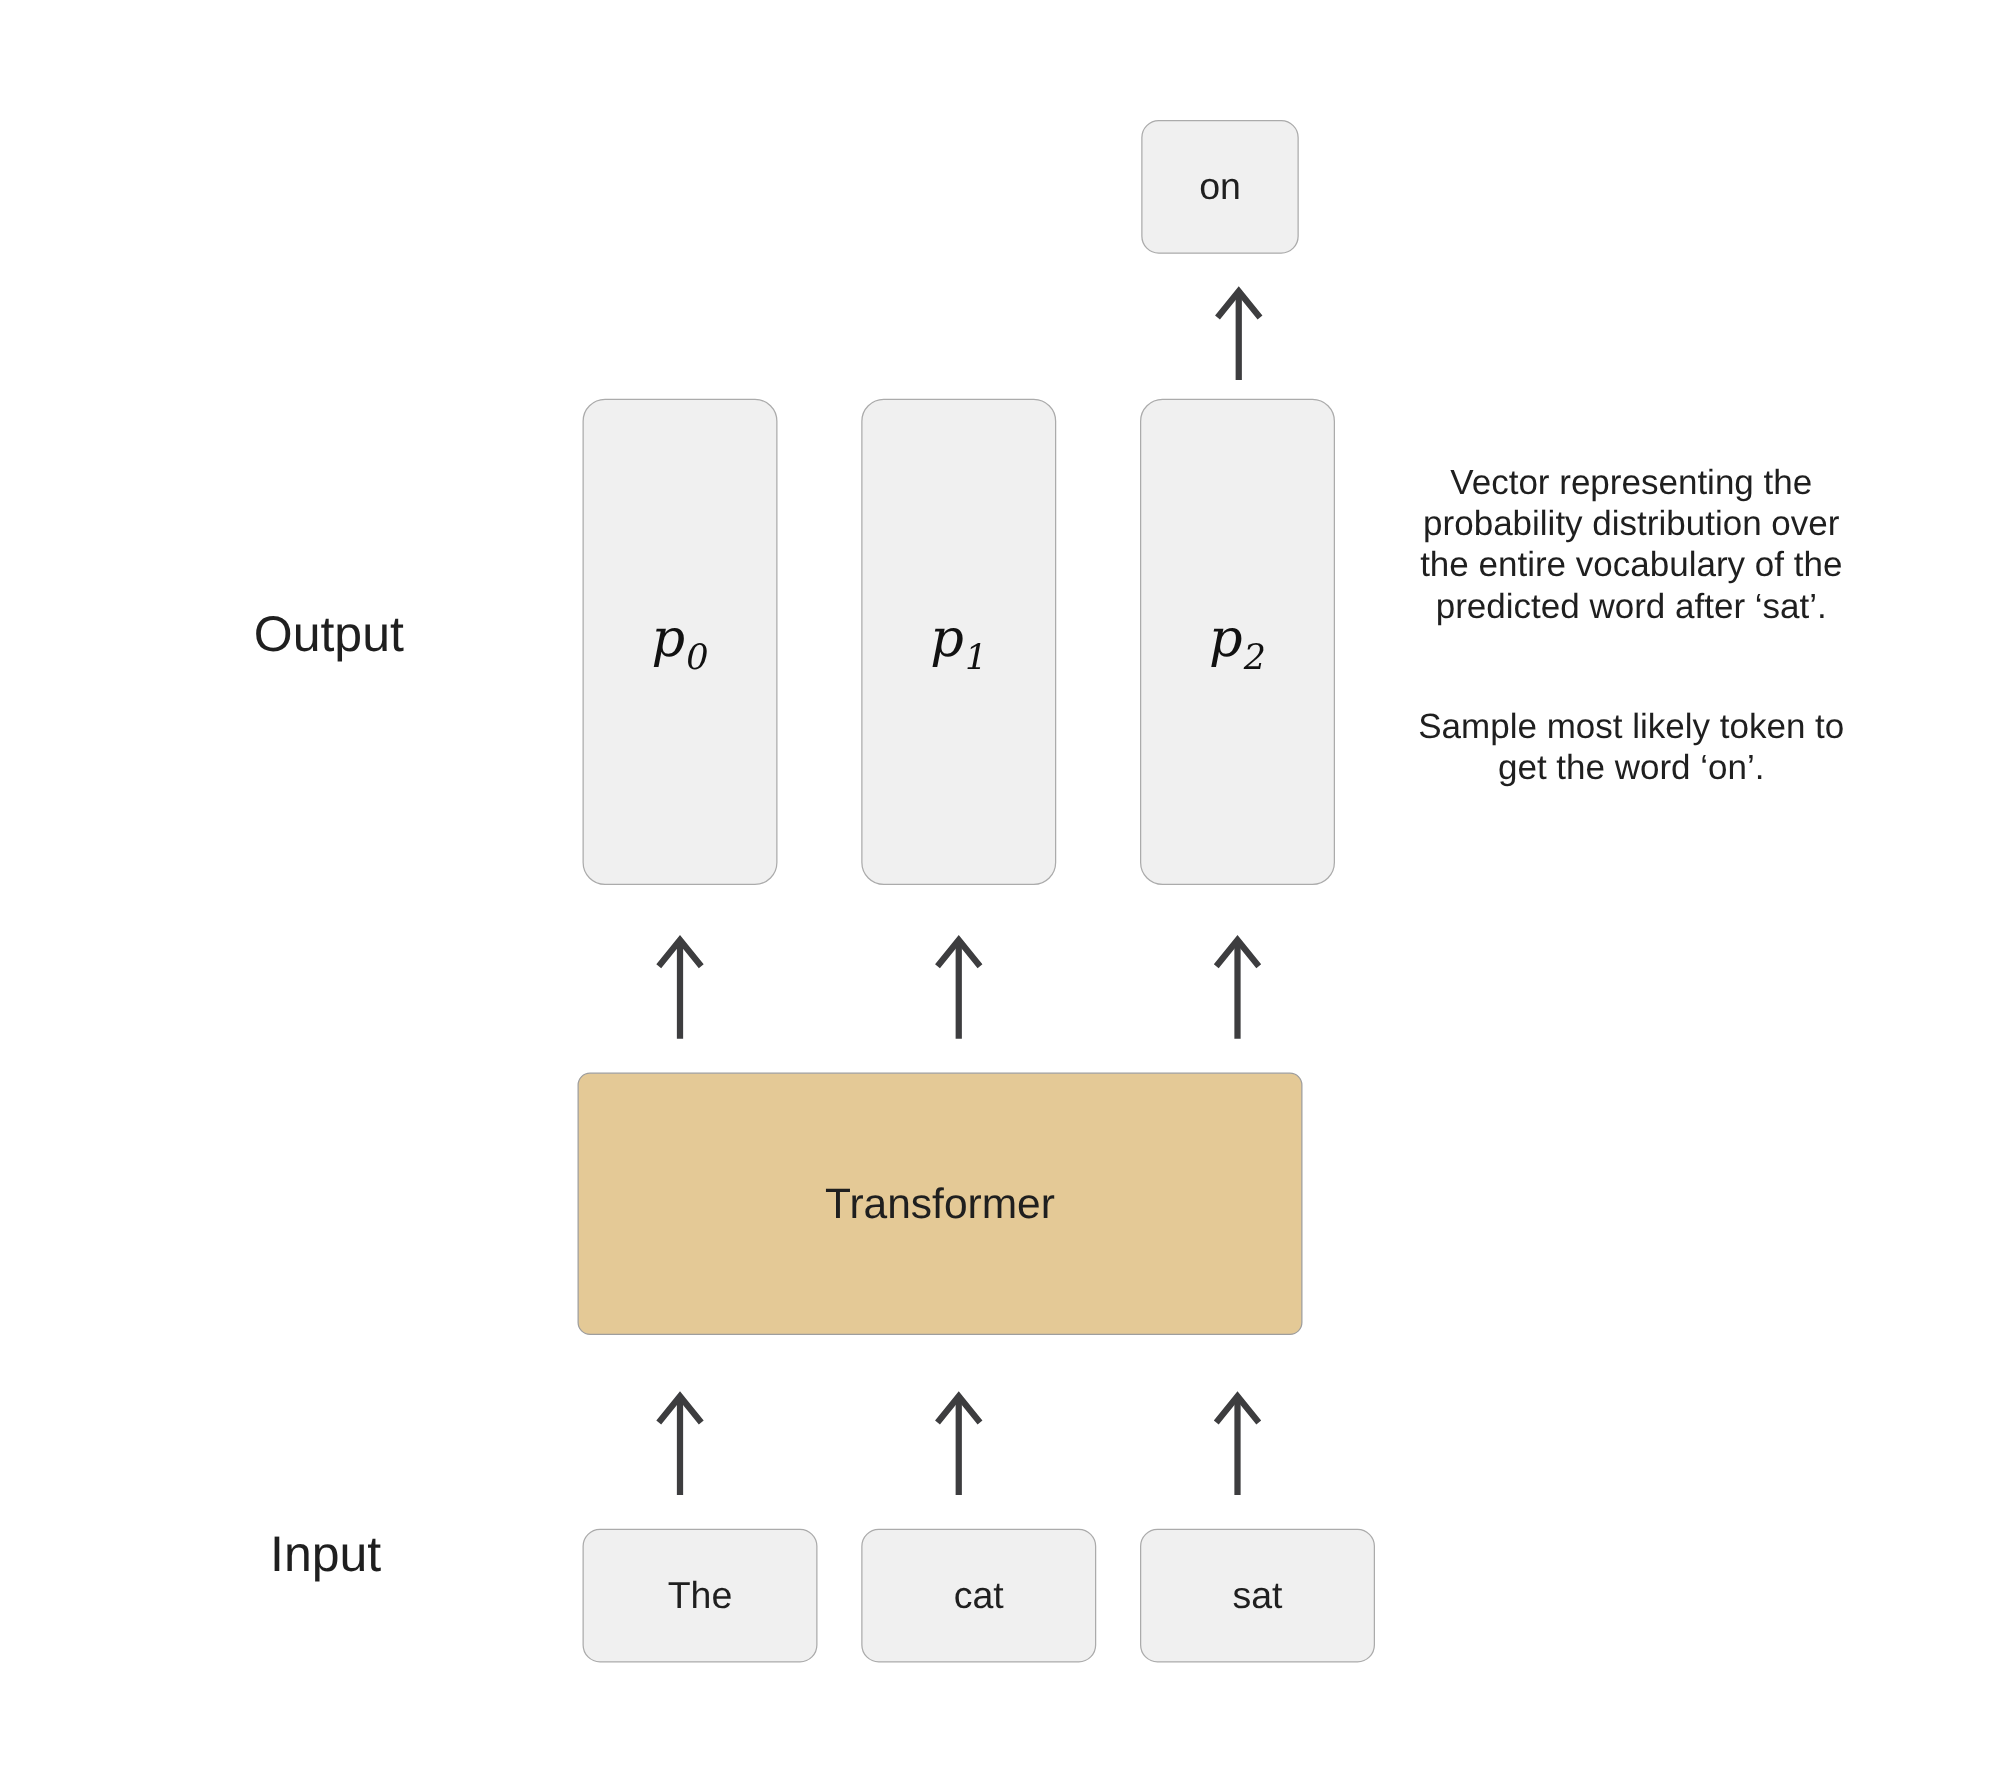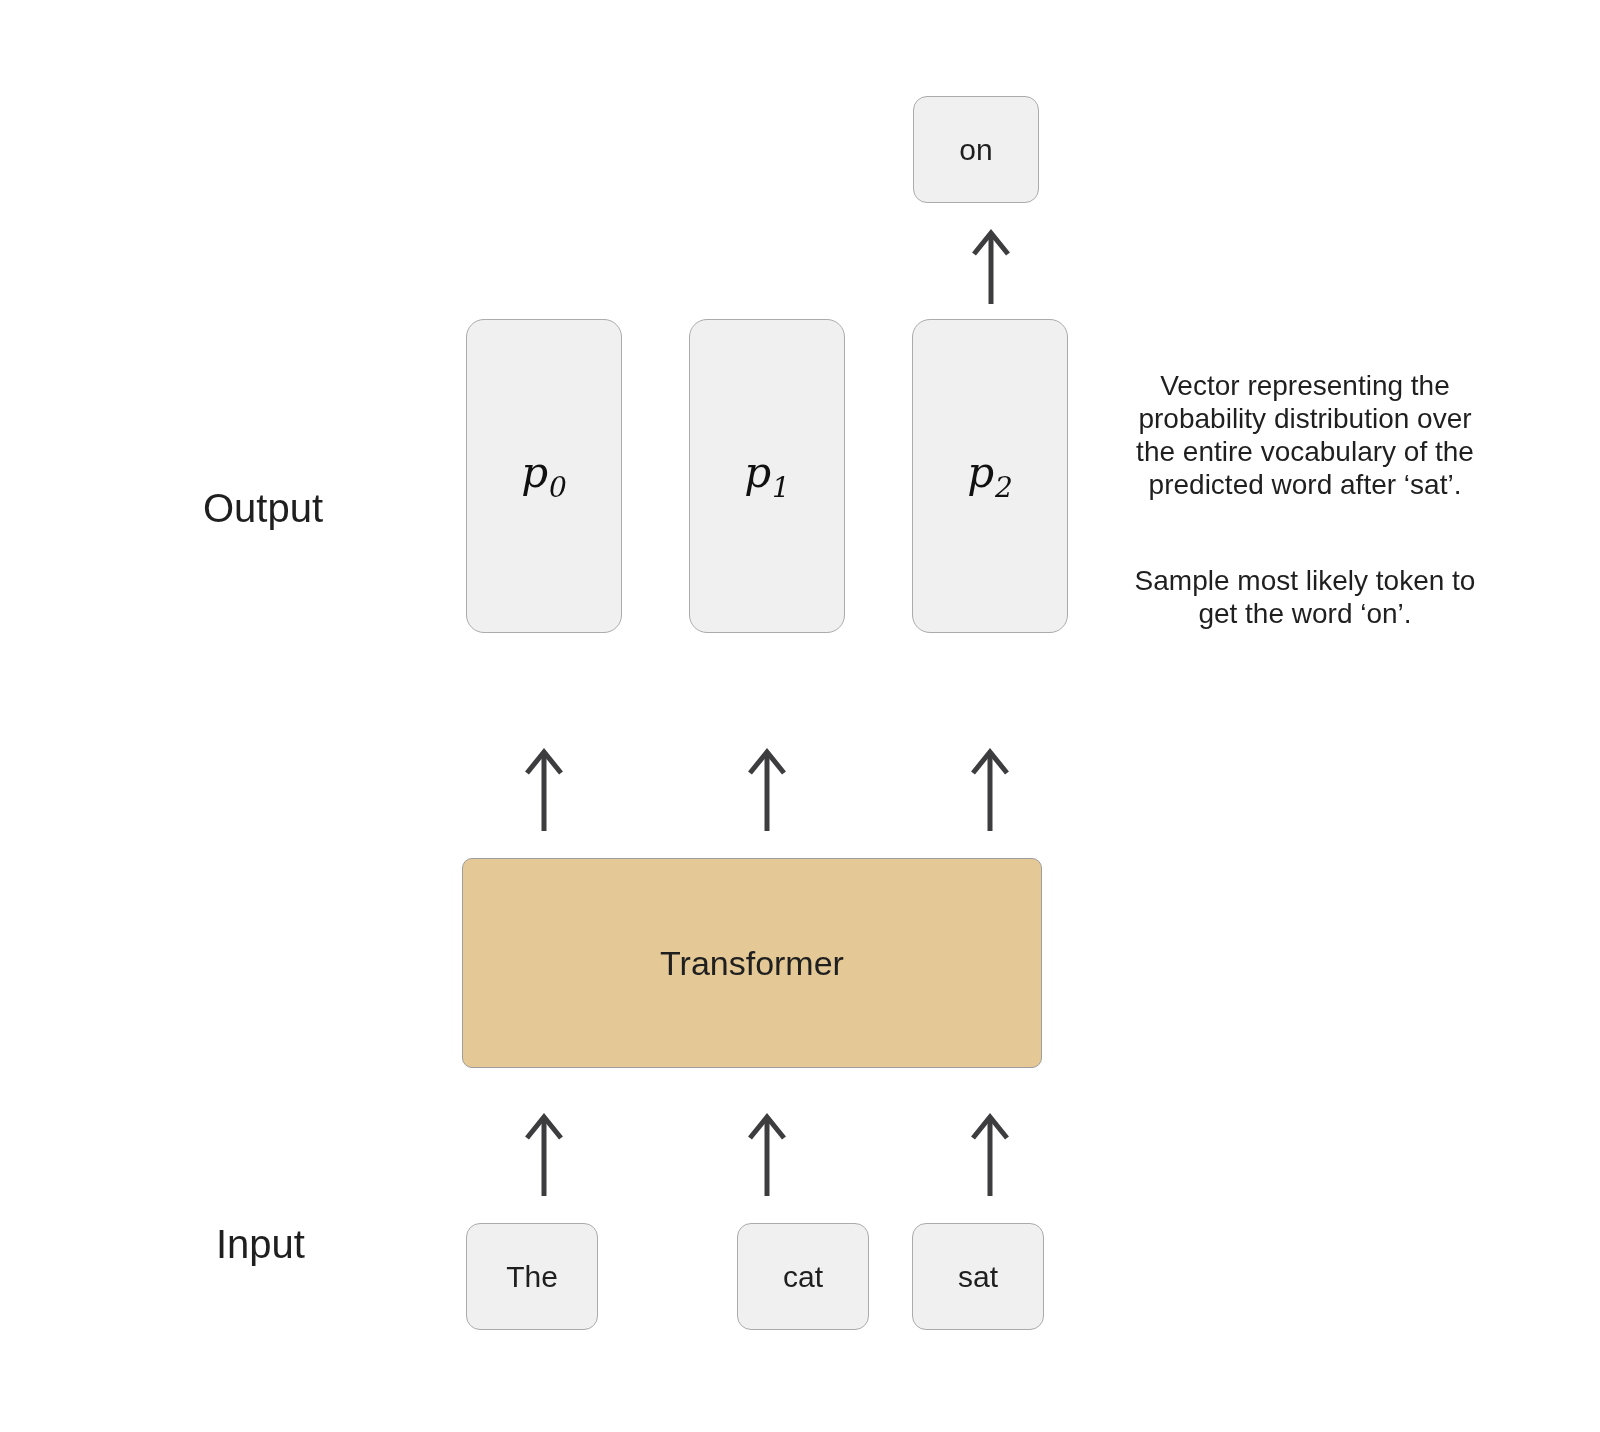--- a/index.html
+++ b/index.html
@@ -30,28 +30,28 @@
   .box{
     position:absolute;
     background:var(--box-fill);
     border:1px solid var(--box-border);
     display:flex;
     align-items:center;
     justify-content:center;
     box-sizing:border-box;
   }
   .token-box{
-    width:132px;
+    width:188px;
     height:107px;
     border-radius:14px;
     font-size:30px;
   }
   .pvec-box{
     width:156px;
-    height:314px;
+    height:389px;
     border-radius:18px;
   }
   .pvec-label{
     font-family:"DejaVu Serif", serif;
     font-style:italic;
     font-size:42px;
     color:#111;
   }
   .pvec-label .sub{
     font-size:28px;
@@ -148,20 +148,20 @@
     <polyline points="5,30 22,9 39,30" fill="none" stroke="currentColor" stroke-width="5"></polyline>
   </svg>
   <svg class="arrow" style="left:968px; top:1108px;" width="44" height="90" viewBox="0 0 44 90">
     <line x1="22" y1="88" x2="22" y2="10" stroke="currentColor" stroke-width="5"></line>
     <polyline points="5,30 22,9 39,30" fill="none" stroke="currentColor" stroke-width="5"></polyline>
   </svg>
 
   <div class="box token-box" style="left:466px; top:1223px;">
     <span>The</span>
   </div>
-  <div class="box token-box" style="left:689px; top:1223px;margin-left:48px;">
+  <div class="box token-box" style="left:689px; top:1223px;">
     <span>cat</span>
   </div>
   <div class="box token-box" style="left:912px; top:1223px;">
     <span>sat</span>
   </div>
 
 </div>
 
 </body></html>

